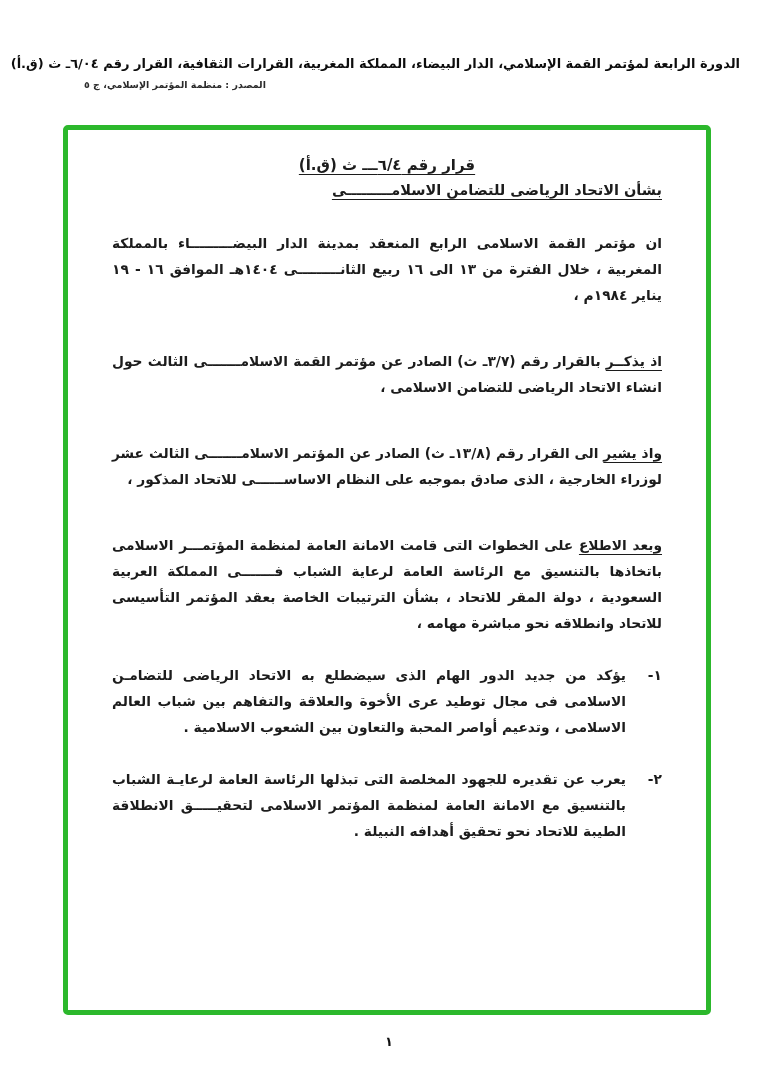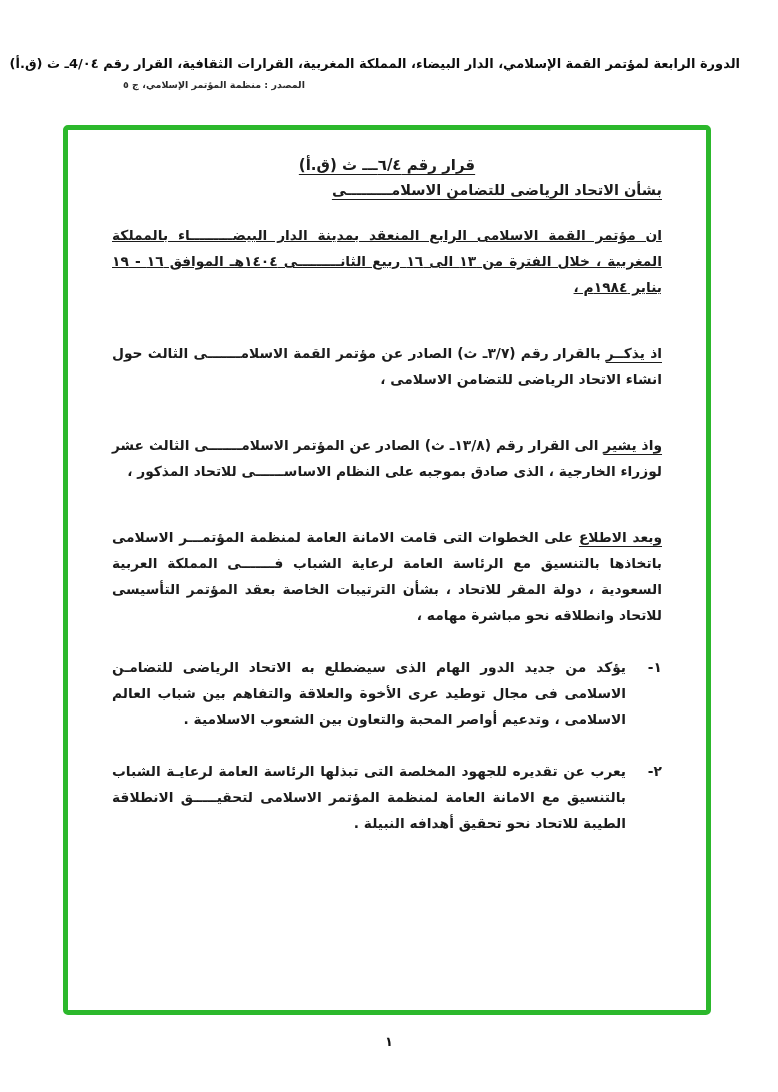--- a/index.html
+++ b/index.html
@@ -22,21 +22,20 @@
     color: #0d0d0d;
     white-space: nowrap;
   }
   .source-line {
     position: absolute;
     top: 79px; left: 84px;
     direction: rtl;
     font-size: 9.5px;
     font-weight: bold;
     color: #2a2a2a;
-    margin-left: 39px;
   }
   .frame {
     position: absolute;
     left: 63px; top: 125px;
     width: 648px; height: 890px;
     border: 5px solid #2cb82c;
     border-radius: 5px;
     background: #ffffff;
   }
   .content {
@@ -69,21 +68,21 @@
     font-size: 13.8px;
     line-height: 26px;
     text-align: justify;
     text-align-last: right;
     margin-top: 40px;
   }
   .para .lead {
     text-decoration: underline;
     text-underline-offset: 4px;
   }
-  .para.first { margin-top: 24px; text-decoration: underline; }
+  .para.first { margin-top: 32px; }
   .item {
     display: flex;
     direction: rtl;
     margin-top: 26px;
     font-size: 13.8px;
     line-height: 26px;
   }
   .item .num { flex: 0 0 36px; }
   .item .txt { flex: 1; text-align: justify; text-align-last: right; }
   .page-num {
@@ -91,21 +90,21 @@
     top: 1034px; left: 0; right: 0;
     text-align: center;
     font-size: 13px;
     font-weight: bold;
     color: #111;
   }
 </style>
 </head>
 <body>
 
-<div class="top-header" dir="rtl">الدورة الرابعة لمؤتمر القمة الإسلامي، الدار البيضاء، المملكة المغربية، القرارات الثقافية، القرار رقم 4/٠٤ـ ث (ق.أ)</div>
+<div class="top-header" dir="rtl">الدورة الرابعة لمؤتمر القمة الإسلامي، الدار البيضاء، المملكة المغربية، القرارات الثقافية، القرار رقم ٦/٠٤ـ ث (ق.أ)</div>
 
 <div class="source-line" dir="rtl">المصدر : منظمة المؤتمر الإسلامي، ج ٥</div>
 
 <div class="frame" style="border-color: rgb(44, 184, 44);">
   <div class="content" dir="rtl">
 
     <div class="doc-title1">
       <span>قرار رقم ٦/٤ـــ ث (ق.أ)</span>
     </div>
 

